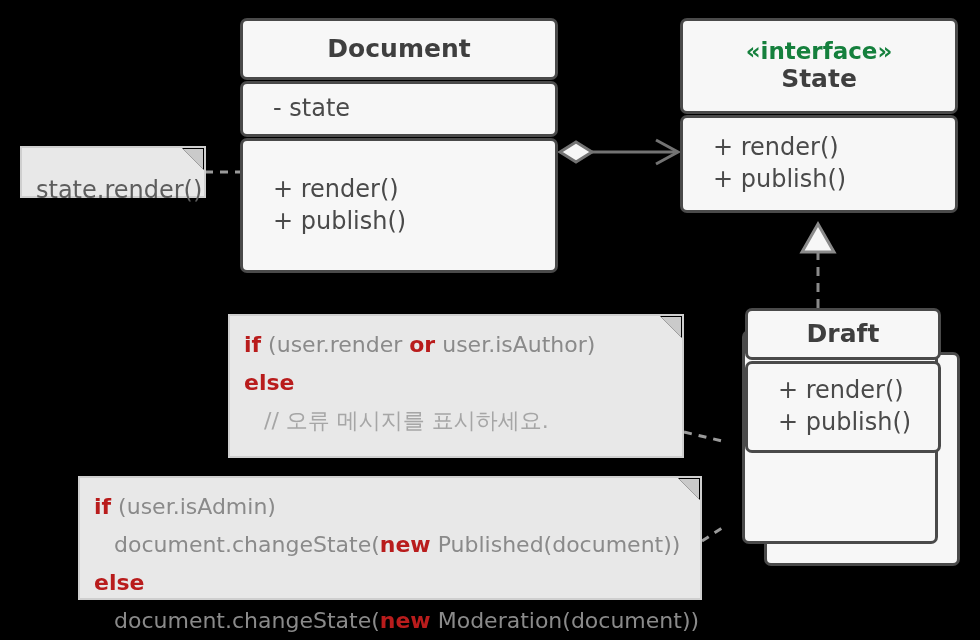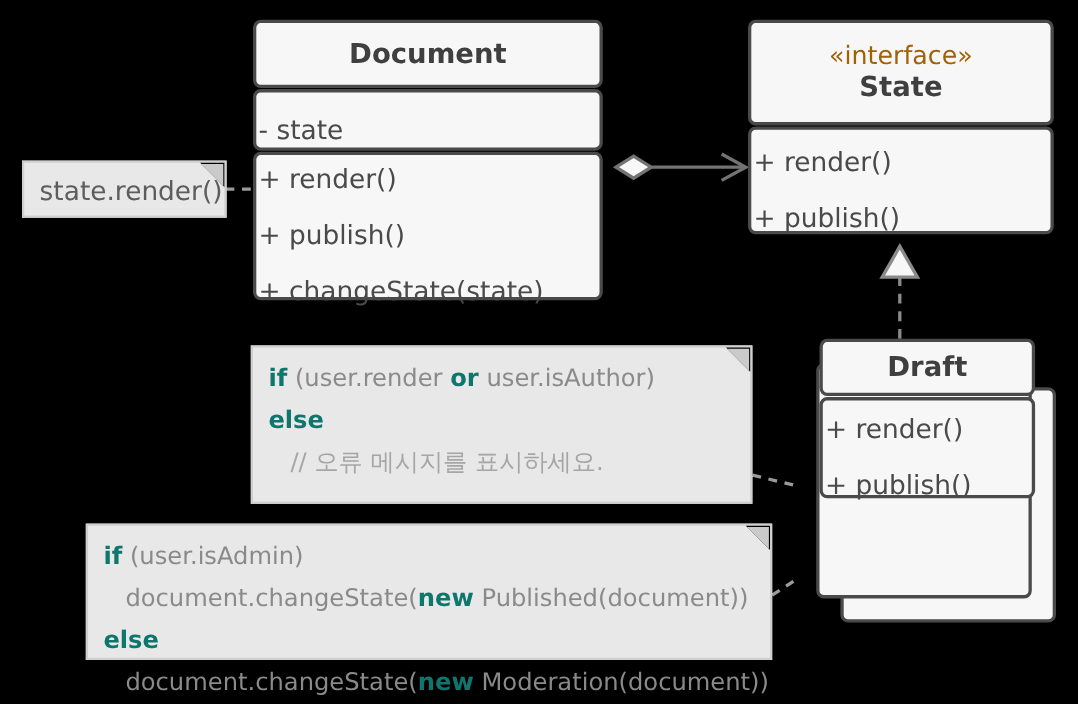--- a/index.html
+++ b/index.html
@@ -36,31 +36,30 @@
     text-align: center;
   }
   .cls-name {
     font-size: 25px;
     font-weight: bold;
     color: #3f3f3f;
     line-height: 1.15;
   }
   .cls-stereotype {
     font-size: 23px;
-    font-weight: normal;
-    color: #a16207;
+    font-weight: bold;
+    color: #15803d;
     line-height: 1.2;
   }
   .member {
     font-size: 24px;
     color: #4a4a4a;
     line-height: 1.33;
-    padding-left: 2px;
+    padding-left: 30px;
     white-space: nowrap;
-    margin-top: 19px;
   }
   .compartment.members {
     padding-top: 7px;
     padding-bottom: 7px;
   }
 
   
   .ghost-card {
     position: absolute;
     box-sizing: border-box;
@@ -108,21 +107,21 @@
     font-size: 22px;
     line-height: 38px;
   }
   .note-line.simple {
     font-size: 24px;
     line-height: 30px;
     color: #5d5d5d;
   }
   .kw {
     font-weight: bold;
-    color: #0f766e;
+    color: #b91c1c;
     margin-top: 44px;
   }
   .cmt {
     color: #a6a6a6;
   }
   .indent { padding-left: 20px; }
 
   
   .conn {
     position: absolute;
@@ -144,31 +143,30 @@
     <g>
       <line x1="818" y1="308" x2="818" y2="252" stroke="#8a8a8a" stroke-width="3" stroke-dasharray="9,7"></line>
       <polygon points="818,224 834,252 802,252" fill="#f7f7f7" stroke="#8a8a8a" stroke-width="3"></polygon>
     </g>
 
     <line x1="205" y1="172" x2="240" y2="172" stroke="#9a9a9a" stroke-width="3" stroke-dasharray="8,7"></line>
     <line x1="684" y1="432" x2="722" y2="441" stroke="#9a9a9a" stroke-width="3" stroke-dasharray="8,7"></line>
     <line x1="702" y1="541" x2="722" y2="528" stroke="#9a9a9a" stroke-width="3" stroke-dasharray="8,7"></line>
   </svg>
 
-  <div class="uml-class" style="left:230px; top:18px; width:318px;">
+  <div class="uml-class" style="left:240px; top:18px; width:318px;">
     <div class="compartment title" style="height:62px;">
       <span class="cls-name">Document</span>
     </div>
     <div class="compartment members" style="height:56px;">
       <div class="member">- state</div>
     </div>
     <div class="compartment members" style="height:135px;">
       <div class="member">+ render()</div>
       <div class="member">+ publish()</div>
-      <div class="member">+ changeState(state)</div>
     </div>
   </div>
 
   <div class="uml-class" style="left:680px; top:18px; width:278px;">
     <div class="compartment title" style="height:96px;">
       <span class="cls-stereotype">«interface»</span>
       <span class="cls-name">State</span>
     </div>
     <div class="compartment members" style="height:98px;">
       <div class="member">+ render()</div>
@@ -185,21 +183,21 @@
     </div>
     <div class="compartment members" style="height:92px;">
       <div class="member">+ render()</div>
       <div class="member">+ publish()</div>
     </div>
   </div>
 
   <div class="note" style="left:20px; top:146px; width:186px; height:52px;">
     <span class="note-fold"></span>
     <span class="note-fold-tri"></span>
-    <div class="note-body" style="padding-top:11px;">
+    <div class="note-body" style="padding-top:27px;">
       <div class="note-line simple">state.render()</div>
     </div>
   </div>
 
   <div class="note" style="left:228px; top:314px; width:456px; height:144px;">
     <span class="note-fold"></span>
     <span class="note-fold-tri"></span>
     <div class="note-body">
       <div class="note-line"><span class="kw">if</span><span> (user.render </span><span class="kw">or</span><span> user.isAuthor)</span></div>
       <div class="note-line"><span class="kw">else</span></div>

